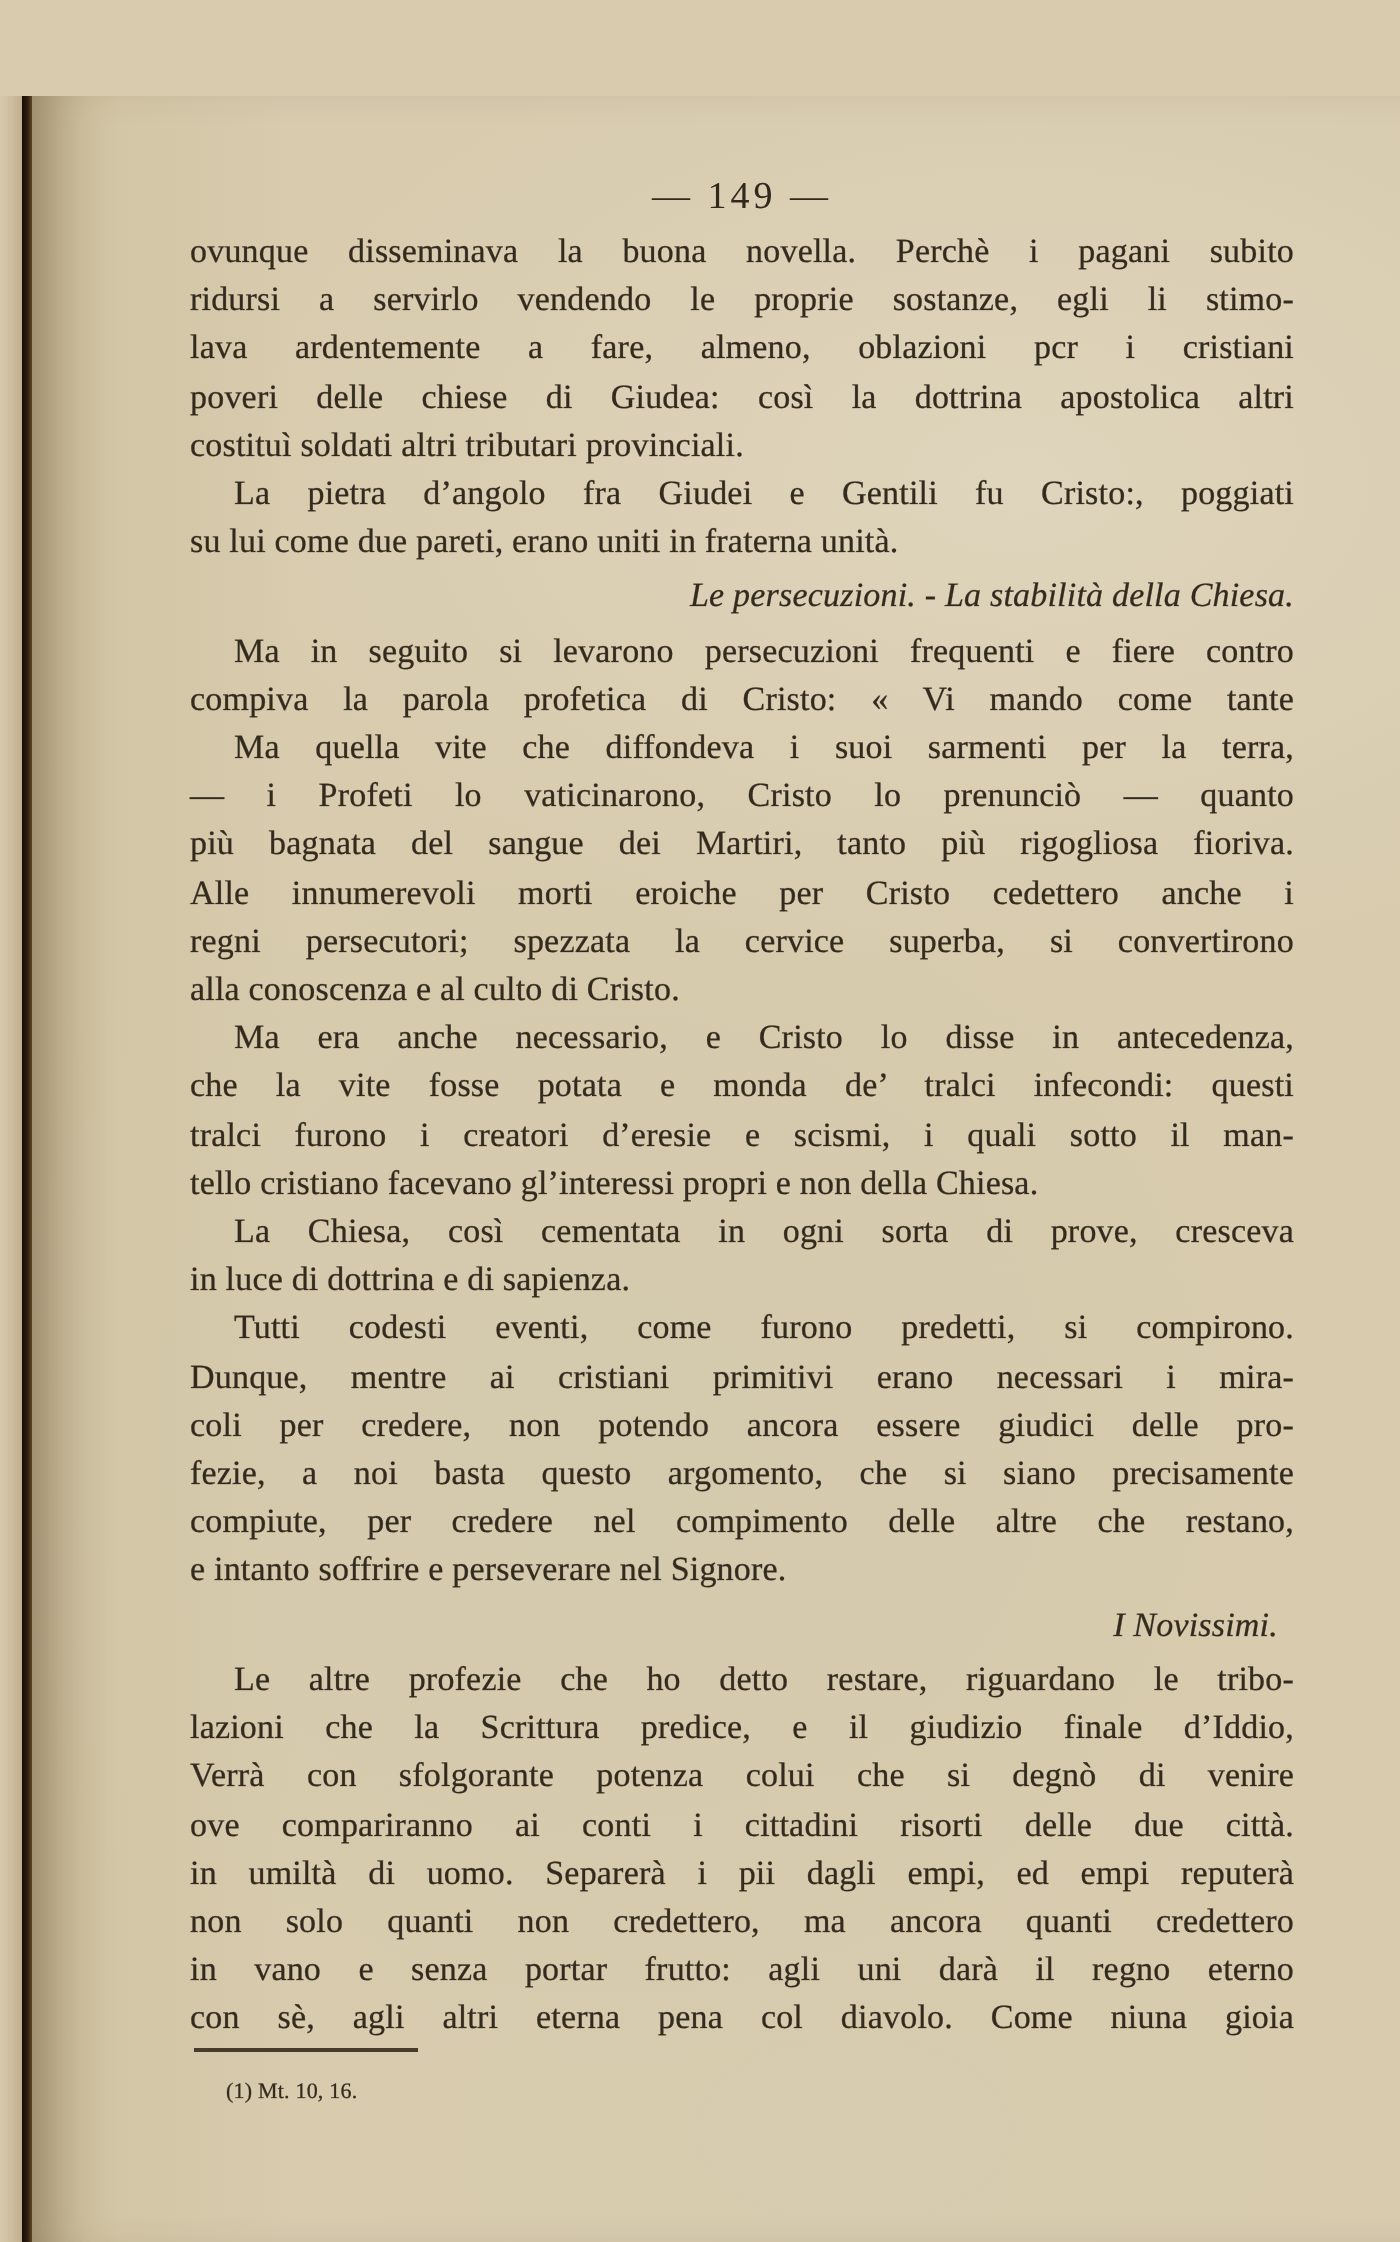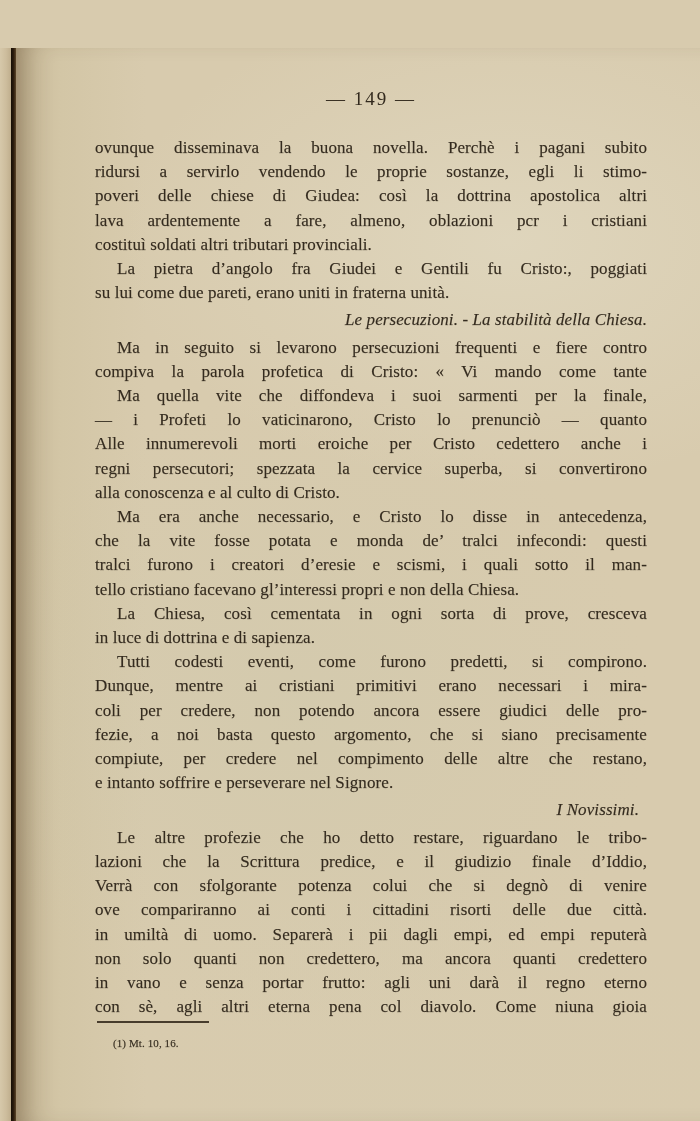--- a/index.html
+++ b/index.html
@@ -34,21 +34,21 @@
   }
 
   .page-number {
     position: absolute; left: 79px; top: 40px; width: 552px;
     text-align: center;
     font-size: 19px; letter-spacing: 2px;
     color: #32291d;
   }
 
   .text-block {
-    position: absolute; left: 79px; top: 88px; width: 552px;
+    position: absolute; left: 79px; top: 66px; width: 552px;
     font-size: 17px; line-height: 24.2px; letter-spacing: 0.1px;
     -webkit-text-stroke: 0.25px rgba(52,43,31,0.55);
   }
 
   .para { margin: 0; }
   .line { text-align: justify; text-align-last: justify; }
   .line.endline { text-align-last: left; }
   .line.indent { padding-left: 22px; }
 
   .heading {
@@ -73,36 +73,37 @@
 
 <div class="scan">
   <div class="edge-strip"></div>
   <div class="binding-line"></div>
   <div class="page">
     <div class="page-number">— 149 —</div>
     <div class="text-block" id="text-block">
       <div class="para">
           <div class="line">ovunque disseminava la buona novella. Perchè i pagani subito</div>
           <div class="line">ridursi a servirlo vendendo le proprie sostanze, egli li stimo-</div>
+          <div class="line">lava ardentemente a fare, almeno, oblazioni pcr i cristiani</div>
           <div class="line">poveri delle chiese di Giudea: così la dottrina apostolica altri</div>
-          <div class="line">lava ardentemente a fare, almeno, oblazioni pcr i cristiani</div>
           <div class="line endline">costituì soldati altri tributari provinciali.</div>
         </div>
         <div class="para">
           <div class="line indent">La pietra d’angolo fra Giudei e Gentili fu Cristo:, poggiati</div>
           <div class="line endline">su lui come due pareti, erano uniti in fraterna unità.</div>
         </div>
         <div class="heading">Le persecuzioni. - La stabilità della Chiesa.</div>
         <div class="para">
           <div class="line indent">Ma in seguito si levarono persecuzioni frequenti e fiere contro</div>
           <div class="line">compiva la parola profetica di Cristo: « Vi mando come tante</div>
         </div>
         <div class="para">
-          <div class="line indent">Ma quella vite che diffondeva i suoi sarmenti per la finale,</div>
+          <div class="line indent">Ma quella vite che diffondeva i suoi sarmenti per la terra,</div>
           <div class="line">— i Profeti lo vaticinarono, Cristo lo prenunciò — quanto</div>
+          <div class="line">più bagnata del sangue dei Martiri, tanto più rigogliosa fioriva.</div>
           <div class="line">Alle innumerevoli morti eroiche per Cristo cedettero anche i</div>
           <div class="line">regni persecutori; spezzata la cervice superba, si convertirono</div>
           <div class="line endline">alla conoscenza e al culto di Cristo.</div>
         </div>
         <div class="para">
           <div class="line indent">Ma era anche necessario, e Cristo lo disse in antecedenza,</div>
           <div class="line">che la vite fosse potata e monda de’ tralci infecondi: questi</div>
           <div class="line">tralci furono i creatori d’eresie e scismi, i quali sotto il man-</div>
           <div class="line endline">tello cristiano facevano gl’interessi propri e non della Chiesa.</div>
         </div>

